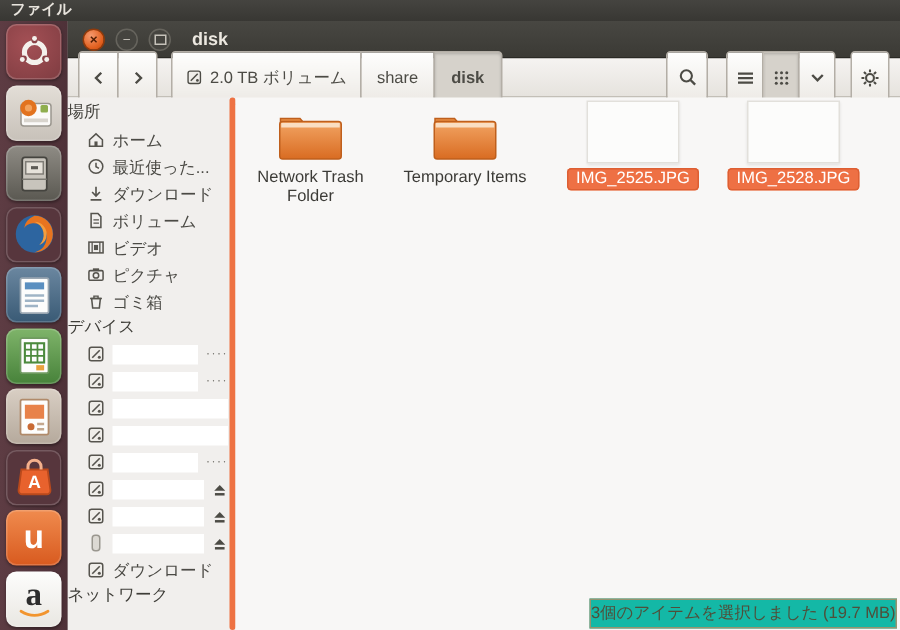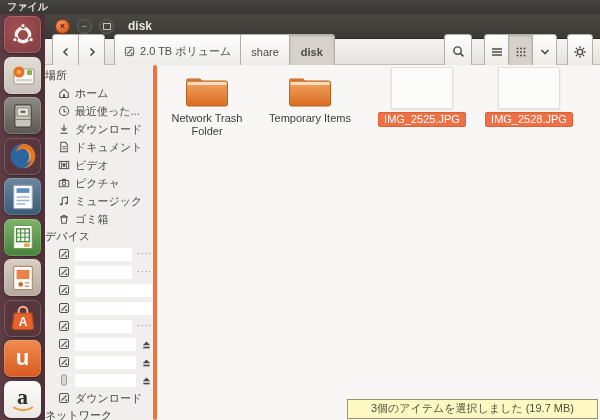--- a/index.html
+++ b/index.html
@@ -107,23 +107,23 @@
     width:62px;height:42px;background:#fcfcfb;border:1px solid #e2e0db;
     box-shadow:0 1px 2px rgba(0,0,0,.10);box-sizing:border-box;
   }
   .sel-pill{
     margin-top:3px;background:#ee7044;color:#fff;font-size:11px;
     padding:1px 6px 2px;border-radius:3px;white-space:nowrap;
     box-shadow:inset 0 0 0 1px #dd5f33;
   }
   
   .status-tip{
-    position:absolute;right:2px;bottom:1px;background:#fef9c3;
+    position:absolute;right:2px;bottom:1px;background:#14b8a6;
     border:1px solid #96946f;font-size:11px;color:#4f4f3a;
-    padding:1px 23px 2px;white-space:nowrap;
+    padding:1px 0 2px;white-space:nowrap;
   }
 </style>
 </head>
 <body>
 
 <svg width="0" height="0" style="position:absolute">
   <defs>
     <linearGradient id="fg" x1="0" y1="0" x2="0" y2="1">
       <stop offset="0" stop-color="#f2a463"></stop>
         <stop offset="1" stop-color="#d96c22"></stop>
@@ -335,46 +335,38 @@
           <line x1="2.8" y1="12" x2="11.2" y2="12" stroke="#56544e" stroke-width="1.3"></line>
         </svg>
         <span class="sb-label">ダウンロード</span>
       </div>
       <div class="sb-item">
         <svg width="12" height="12" viewBox="0 0 14 14">
           <path d="M3.2 1.5 h5.3 l2.3 2.5 v8.5 h-7.6 z" fill="none" stroke="#56544e" stroke-width="1.2"></path>
           <line x1="5" y1="6.5" x2="9.3" y2="6.5" stroke="#56544e" stroke-width="1"></line>
           <line x1="5" y1="9" x2="9.3" y2="9" stroke="#56544e" stroke-width="1"></line>
         </svg>
-        <span class="sb-label">ドキュメント</span>
+        <span class="sb-label">ボリューム</span>
       </div>
       <div class="sb-item">
         <svg width="12" height="12" viewBox="0 0 14 14">
           <rect x="1.5" y="2.8" width="11" height="8.4" fill="none" stroke="#56544e" stroke-width="1.2"></rect>
           <line x1="4" y1="2.8" x2="4" y2="11.2" stroke="#56544e" stroke-width="1"></line>
           <line x1="10" y1="2.8" x2="10" y2="11.2" stroke="#56544e" stroke-width="1"></line>
           <rect x="5.4" y="5" width="3.2" height="4" fill="#56544e"></rect>
         </svg>
         <span class="sb-label">ビデオ</span>
       </div>
       <div class="sb-item">
         <svg width="12" height="12" viewBox="0 0 14 14">
           <rect x="1.5" y="4" width="11" height="7.5" rx="1" fill="none" stroke="#56544e" stroke-width="1.2"></rect>
           <rect x="4.6" y="2.2" width="4.8" height="2" fill="#56544e"></rect>
           <circle cx="7" cy="7.7" r="2.1" fill="none" stroke="#56544e" stroke-width="1.2"></circle>
         </svg>
         <span class="sb-label">ピクチャ</span>
-      </div>
-      <div class="sb-item">
-        <svg width="12" height="12" viewBox="0 0 14 14">
-          <path d="M5 10.8 V3.4 l6-1.2 v7.4" fill="none" stroke="#56544e" stroke-width="1.2"></path>
-          <ellipse cx="3.8" cy="10.9" rx="1.7" ry="1.3" fill="#56544e"></ellipse>
-          <ellipse cx="9.8" cy="9.7" rx="1.7" ry="1.3" fill="#56544e"></ellipse>
-        </svg>
-        <span class="sb-label">ミュージック</span>
       </div>
       <div class="sb-item">
         <svg width="12" height="12" viewBox="0 0 14 14">
           <path d="M3.6 4.6 h6.8 l-.8 7.4 h-5.2 z" fill="none" stroke="#56544e" stroke-width="1.2"></path>
           <line x1="2.4" y1="4.6" x2="11.6" y2="4.6" stroke="#56544e" stroke-width="1.2"></line>
           <path d="M5.4 4.2 v-1.4 h3.2 v1.4" fill="none" stroke="#56544e" stroke-width="1.1"></path>
         </svg>
         <span class="sb-label">ゴミ箱</span>
       </div>
 

